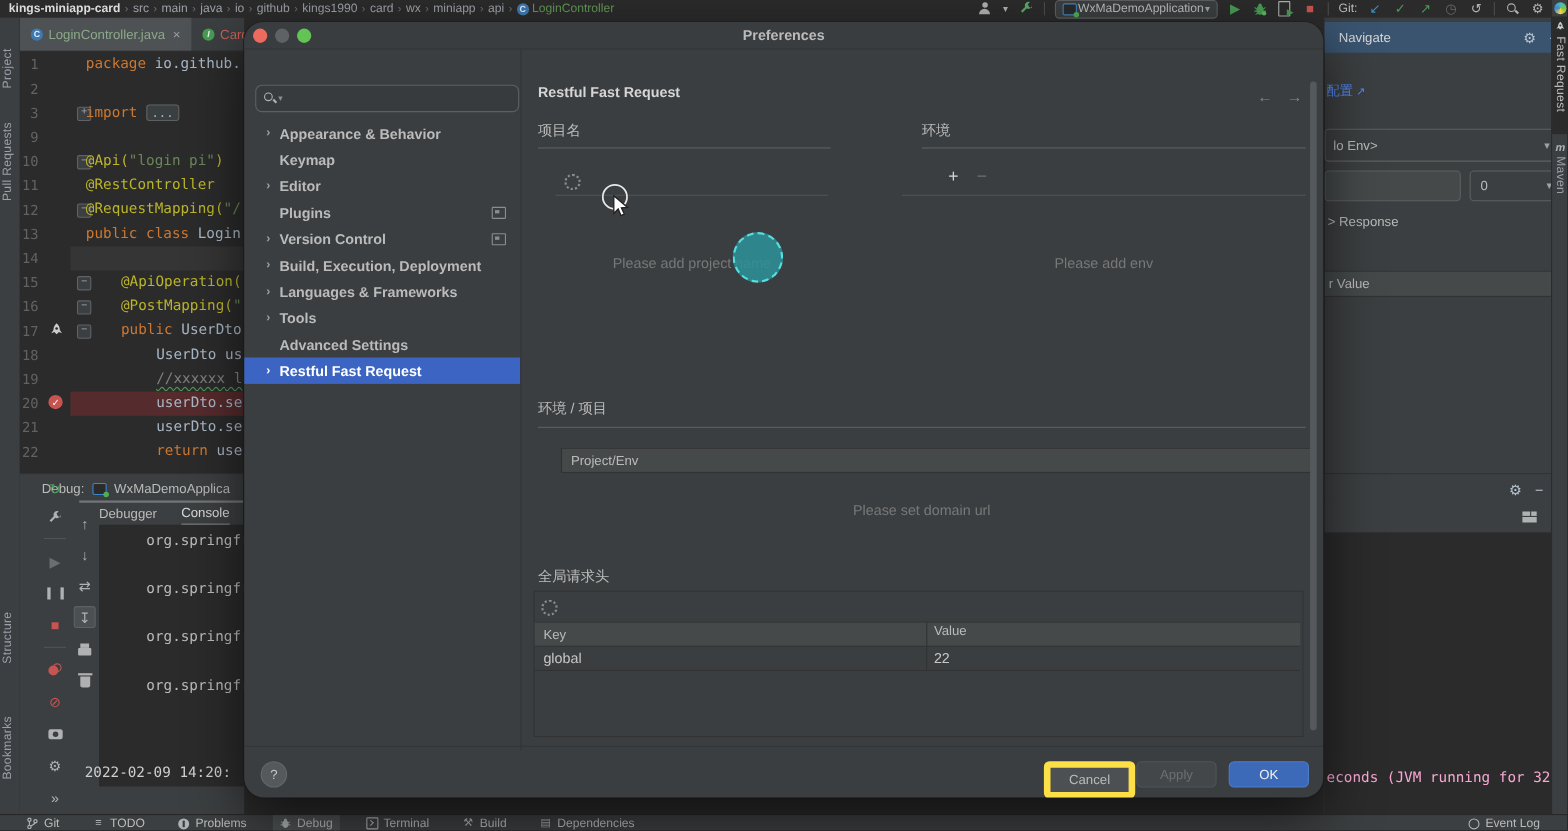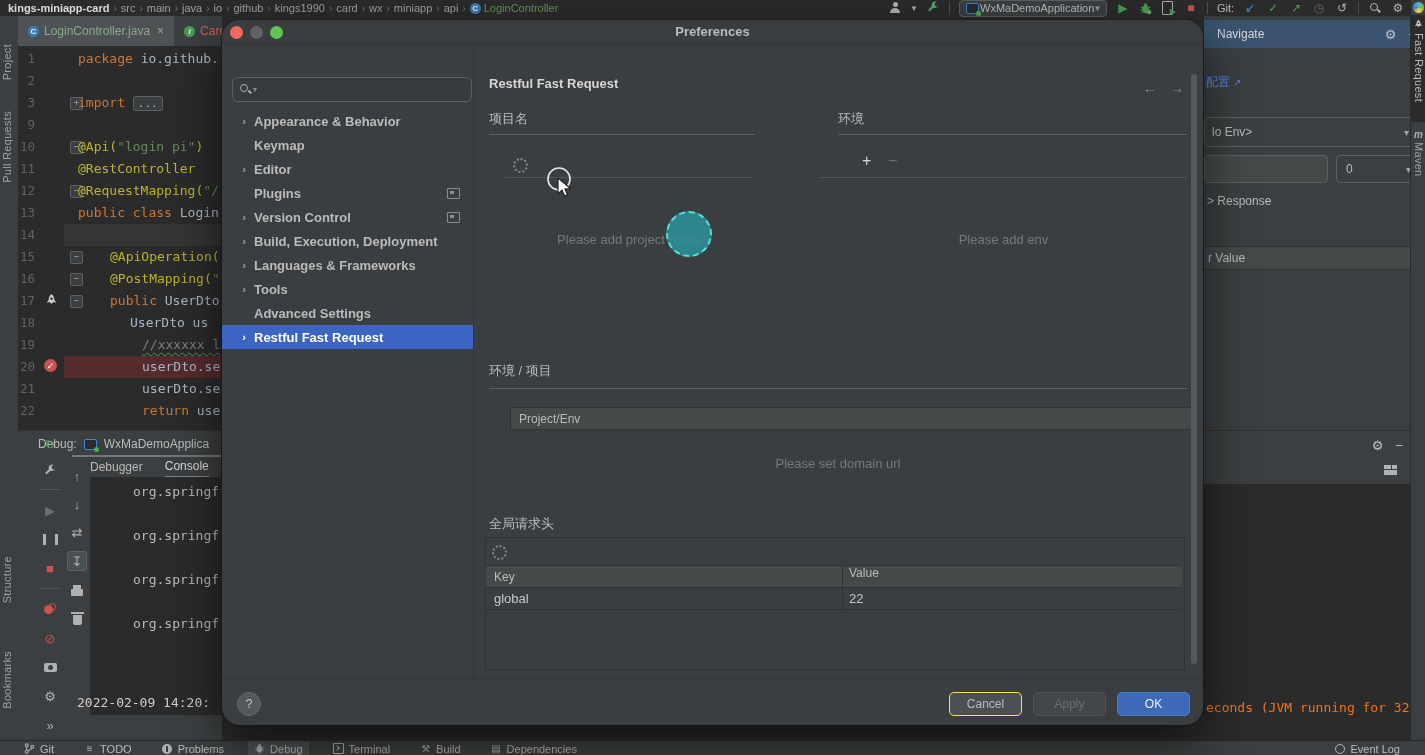--- a/index.html
+++ b/index.html
@@ -107,21 +107,21 @@
   .dd{position:absolute;border:1px solid #5E6060;border-radius:4px;background:#3C3F41;display:flex;align-items:center;font-size:12px;color:#BBBBBB;}
   .dd .arrow{margin-left:auto;padding-right:7px;color:#9DA0A8;font-size:10px;}
   .field{position:absolute;border:1px solid #5E6060;border-radius:4px;background:#45494A;}
   #resp-label{position:absolute;left:3px;top:178px;font-size:12px;color:#BBBBBB;}
   #val-header{position:absolute;left:0;top:230px;width:207px;height:22px;background:#45494A;border-top:1px solid #323232;border-bottom:1px solid #323232;display:flex;align-items:center;padding-left:4px;font-size:12px;color:#BBBBBB;}
   #rp-head2{position:absolute;left:0;top:414px;width:207px;height:28px;border-top:1px solid #323232;background:#3C3F41;}
   #rp-row2{position:absolute;left:0;top:442px;width:207px;height:26px;background:#3C3F41;}
   .layout-glyph{position:absolute;right:14px;top:7px;width:13px;height:10px;}
   .layout-glyph i{position:absolute;background:#AFB1B3;}
   #rp-console{position:absolute;left:0;top:468px;width:207px;height:256px;background:#2B2B2B;}
-  #rp-console-text{position:absolute;left:2px;top:216px;font-family:"DejaVu Sans Mono",monospace;font-size:13px;color:#f97316;white-space:pre;}
+  #rp-console-text{position:absolute;left:2px;top:216px;font-family:"DejaVu Sans Mono",monospace;font-size:13px;color:#f9a8d4;white-space:pre;}
 
   
   #rightstrip{left:1410px;top:0;width:15px;height:740px;background:#3C3F41;border-left:1px solid #2B2B2B;}
   #plugin-dot{position:absolute;left:2px;top:2px;width:11px;height:11px;border-radius:50%;background:conic-gradient(#4CB8C4,#7BC043,#F3D54E,#3E86C7,#4CB8C4);}
   .rtab{position:absolute;left:0;width:15px;display:flex;flex-direction:column;align-items:center;padding-top:4px;}
   .rtab.active{background:#2B2B2B;}
   .rocket-svg{width:11px;height:11px;margin-bottom:3px;}
   .maven-m{font-size:10px;font-weight:bold;font-style:italic;color:#AFB1B3;margin-bottom:2px;}
 
   
@@ -148,21 +148,21 @@
   .ph{position:absolute;color:#787878;font-size:13px;text-align:center;}
   .thead-row{position:absolute;background:#45494A;display:flex;align-items:center;font-size:12px;color:#BBBBBB;border:1px solid #323232;}
   #kv-panel{position:absolute;left:11px;top:493px;width:698px;height:131px;border:1px solid #323232;}
   #kv-head{position:absolute;left:0;top:27px;width:696px;height:21px;background:#45494A;display:flex;font-size:12px;color:#BBBBBB;border-top:1px solid #323232;border-bottom:1px solid #323232;}
   #kv-rows{position:absolute;left:0;top:49px;width:696px;}
   .kv-row{display:flex;height:22px;font-size:13px;color:#C7C7C7;border-bottom:1px solid #323232;align-items:center;}
   .kv-c1{width:348px;padding-left:8px;border-right:1px solid #323232;height:100%;display:flex;align-items:center;}
   .kv-c2{padding-left:6px;}
   #dlg-footline{position:absolute;left:0;top:658px;width:981px;height:1px;background:#333638;}
   .dlg-btn{position:absolute;top:672px;width:71px;height:22px;border-radius:5px;display:flex;align-items:center;justify-content:center;font-size:12px;}
-  #btn-cancel{background:#4C5052;border:1px solid #fde047;color:#BBBBBB;}
+  #btn-cancel{background:#4C5052;border:6px solid #fde047;color:#BBBBBB;}
   #btn-apply{background:#43474A;border:1px solid #505456;color:#6E6E6E;}
   #btn-ok{background:#3D6AB8;border:1px solid #4A7CC9;color:#F0F0F0;}
   #dlg-help{position:absolute;left:15px;top:672px;width:22px;height:22px;border-radius:50%;background:#55595B;color:#C7C7C7;display:flex;align-items:center;justify-content:center;font-size:12px;border:1px solid #646869;}
   #dlg-scroll{position:absolute;left:969px;top:54px;width:6px;height:590px;border-radius:3px;background:#56595B;}
   .navarrow{position:absolute;top:36px;font-size:14px;color:#8A8A8A;}
 
   
   #click-circle{left:666px;top:211px;width:42px;height:42px;border-radius:50%;background:rgba(45,143,150,0.88);border:2px dashed #53E0E0;}
   #cursor{left:546px;top:165px;width:34px;height:36px;}
 </style>
@@ -315,21 +315,21 @@
           <span class="lnum">17</span>
           <div class="gut-ico"><svg viewBox="0 0 16 16" width="15" height="15">
               <path d="M8 1c2 1.6 3.1 4.2 3.1 6.4l2.1 3.1-3.1-1c-.6.9-1.4 1.6-2.1 2-.7-.4-1.5-1.1-2.1-2l-3.1 1 2.1-3.1C4.9 5.2 6 2.6 8 1z" fill="#C9CBCD"></path>
               <circle cx="8" cy="6" r="1.3" fill="#2B2B2B"></circle>
             </svg></div>
           <div class="fold">−</div>
           <span class="segs" style="left: 92px;"><span class="seg-kw">public </span><span class="seg-pl">UserDto</span></span>
         </div>
         <div class="code-line">
           <span class="lnum">18</span>
-          <span class="segs" style="left: 112px;"><span class="seg-pl">UserDto us</span></span>
+          <span class="segs" style="left: 124px;"><span class="seg-pl">UserDto us</span></span>
         </div>
         <div class="code-line">
           <span class="lnum">19</span>
           <span class="segs" style="left: 124px;"><span class="seg-cmt">//xxxxxx l</span></span>
         </div>
         <div class="code-line">
           <div class="hl hl-bp"></div>
           <span class="lnum">20</span>
           <div class="gut-ico">
             <div class="bp">✓</div>

